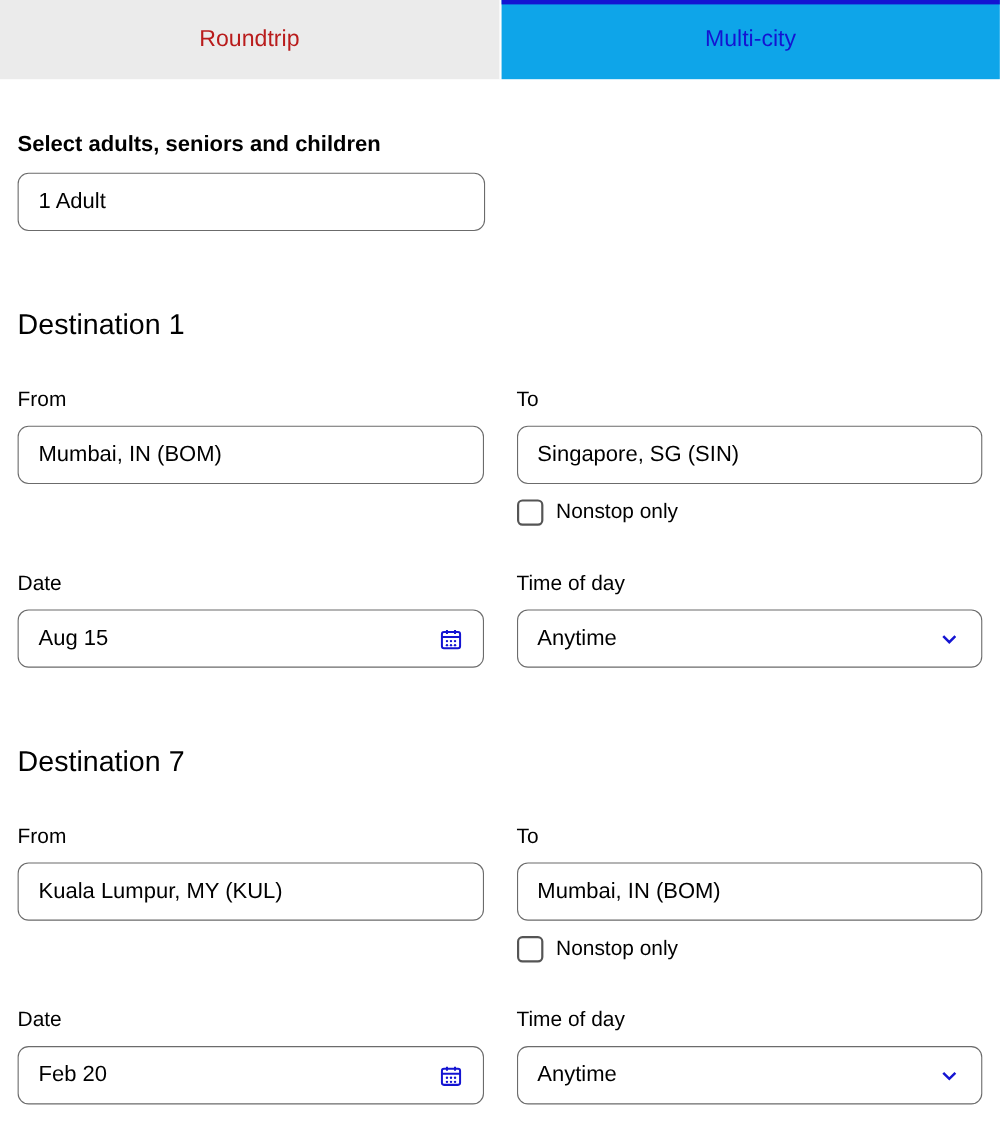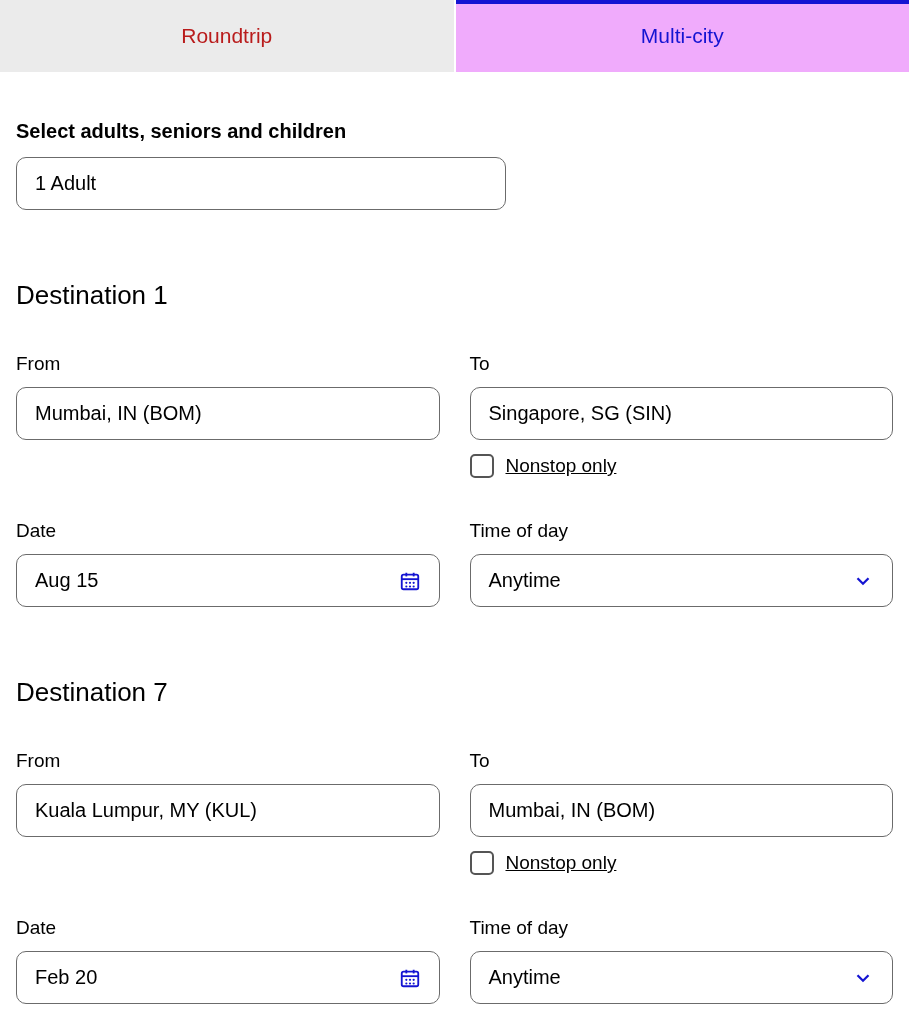--- a/index.html
+++ b/index.html
@@ -19,21 +19,21 @@
     padding: 24px 0;
     font-size: 21px;
     font-weight: 500;
     background: #ebebeb;
     color: #b91c1c;
     cursor: pointer;
     border-right: 2px solid #fff;
   }
   .tab:last-child { border-right: none; }
   .tab.active {
-    background: #f0abfc;
+    background: #0ea5e9;
     color: #1414d2;
     border-top: 4px solid #1414d2;
     padding-top: 20px;
   }
   .content {
     padding: 48px 16px 24px 16px;
   }
   .section-label {
     font-size: 20px;
     font-weight: 700;
@@ -45,21 +45,21 @@
     border-radius: 10px;
     padding: 14px 18px;
     font-size: 20px;
     color: #000;
     background: #fff;
     cursor: pointer;
     display: flex;
     align-items: center;
     justify-content: space-between;
   }
-  .field.narrow { width: 490px; }
+  .field.narrow { width: 425px; }
   .dest-heading {
     font-size: 26px;
     font-weight: 400;
     margin-top: 70px;
     margin-bottom: 42px;
     color: #000;
   }
   .row {
     display: flex;
     gap: 30px;
@@ -68,21 +68,20 @@
   .field-label {
     font-size: 19px;
     margin-bottom: 12px;
     color: #000;
   }
   .checkbox-row {
     display: flex;
     align-items: center;
     margin-top: 14px;
     gap: 12px;
-    text-decoration: underline;
   }
   .checkbox {
     width: 24px;
     height: 24px;
     border: 2px solid #555;
     border-radius: 5px;
     cursor: pointer;
   }
   .checkbox-label {
     font-size: 19px;

